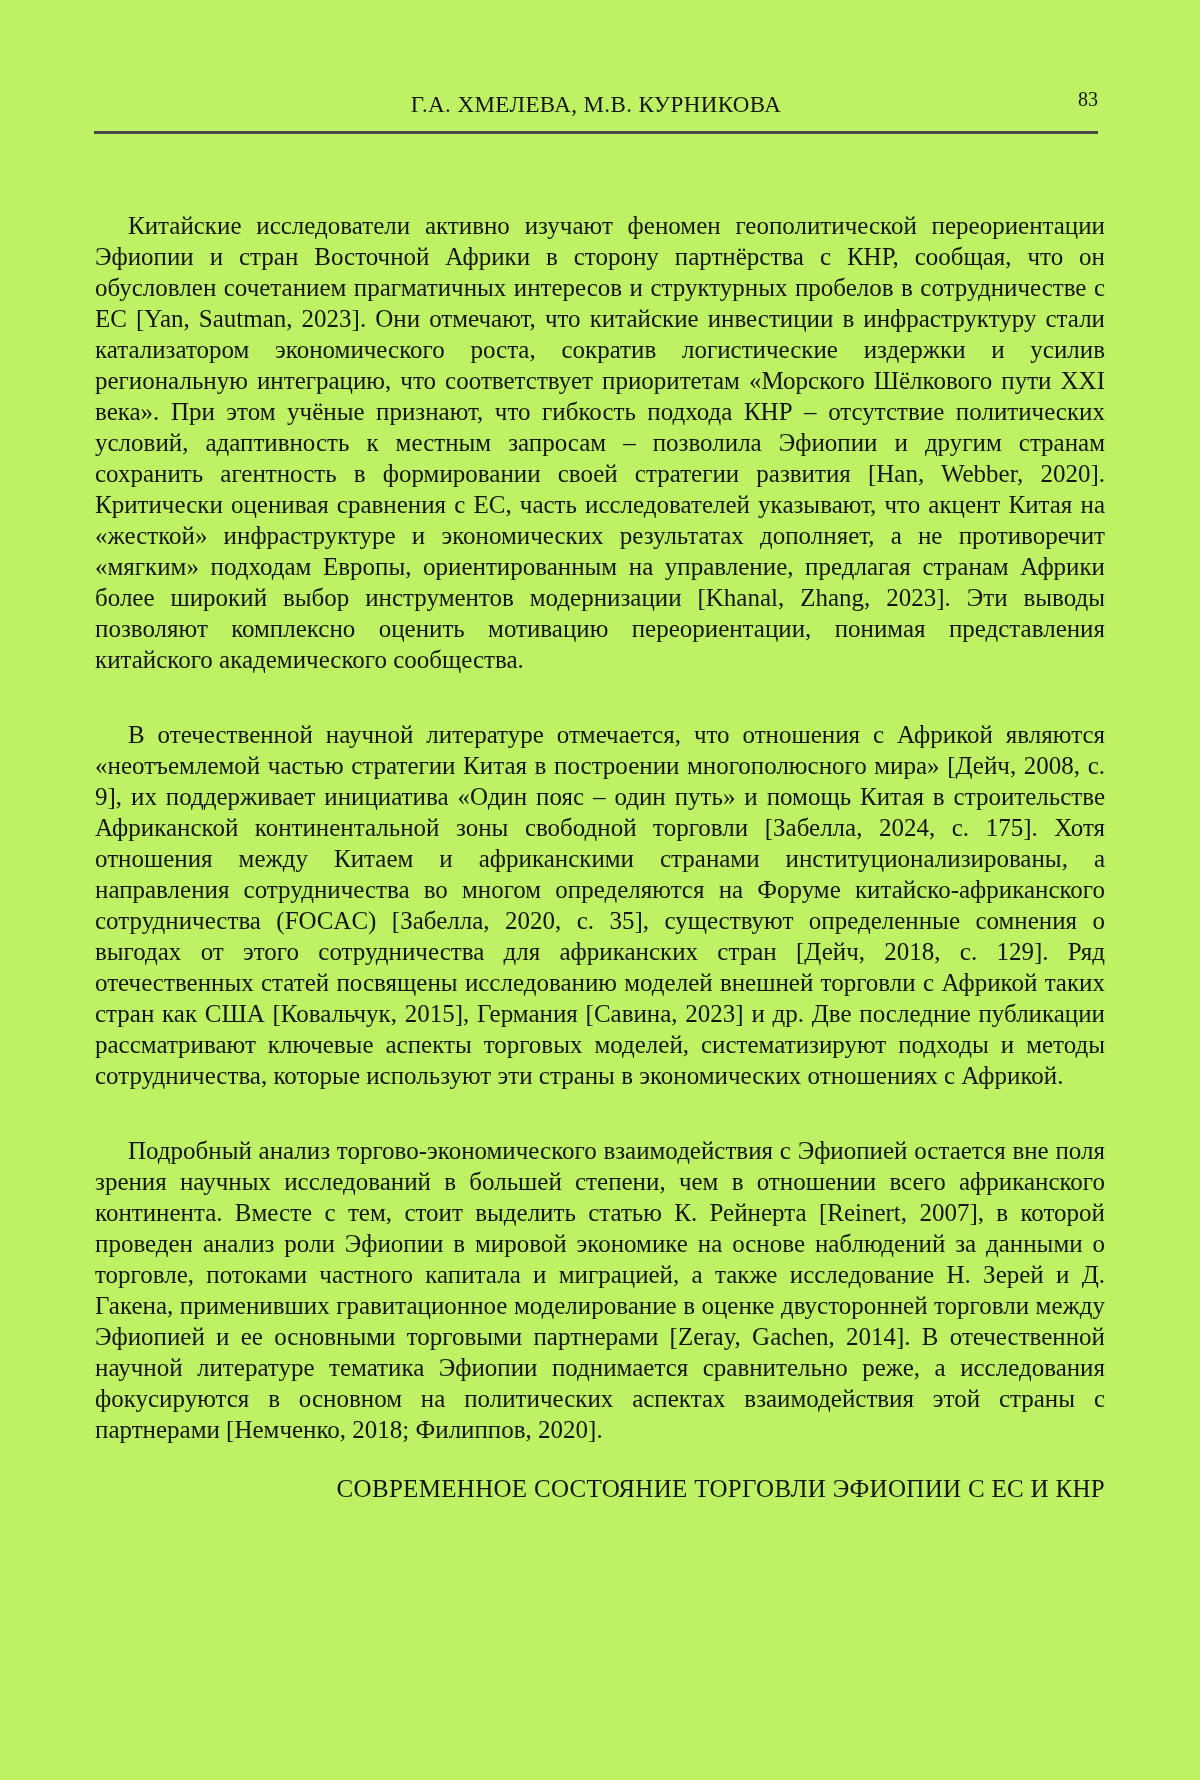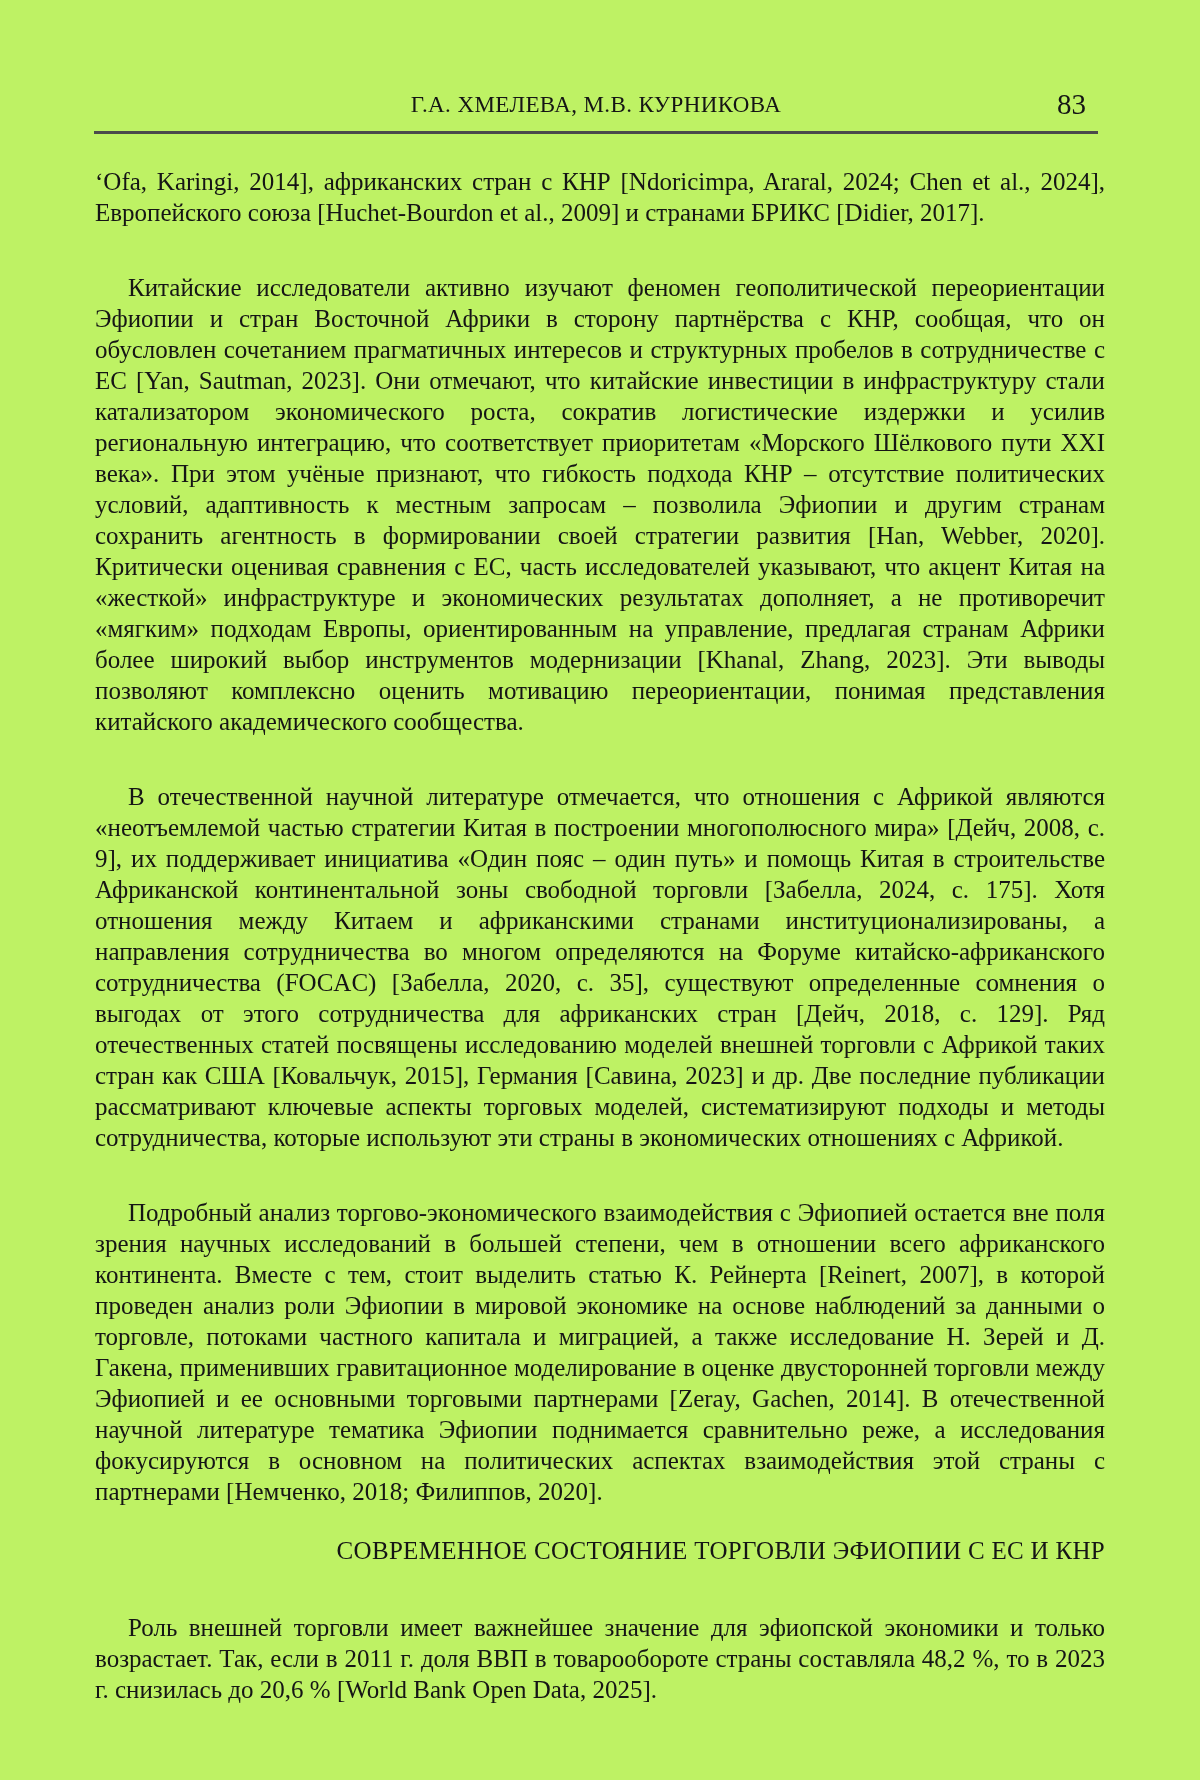--- a/index.html
+++ b/index.html
@@ -25,23 +25,23 @@
   }
   .authors {
     display: block;
     text-align: center;
     font-size: 23px;
     letter-spacing: 0.4px;
     white-space: nowrap;
   }
   .page-number {
     position: absolute;
-    right: 12px;
+    right: 0;
     top: -4px;
-    font-size: 29px;
+    font-size: 20px;
   }
   .head-rule {
     position: absolute;
     top: 131px;
     left: 94px;
     width: 1004px;
     height: 3px;
     background: #4b4b4b;
   }
   .content {
@@ -77,23 +77,21 @@
 <div class="page">
 
   <div class="running-head">
     <span class="authors">Г.А. ХМЕЛЕВА, М.В. КУРНИКОВА</span>
     <span class="page-number">83</span>
   </div>
 
   <div class="head-rule"></div>
 
   <div class="content">
-    <p class="noindent">‘Ofa, Karingi, 2014], африканских стран с КНР [Ndoricimpa, Araral, 2024; Chen et al., 2024], Европейского союза [Huchet-Bourdon et al., 2009] и странами БРИКС [Didier, 2017].</p>
     <p class="indent">Китайские исследователи активно изучают феномен геополитической переориентации Эфиопии и стран Восточной Африки в сторону партнёрства с КНР, сообщая, что он обусловлен сочетанием прагматичных интересов и структурных пробелов в сотрудничестве с ЕС [Yan, Sautman, 2023]. Они отмечают, что китайские инвестиции в инфраструктуру стали катализатором экономического роста, сократив логистические издержки и усилив региональную интеграцию, что соответствует приоритетам «Морского Шёлкового пути XXI века». При этом учёные признают, что гибкость подхода КНР – отсутствие политических условий, адаптивность к местным запросам – позволила Эфиопии и другим странам сохранить агентность в формировании своей стратегии развития [Han, Webber, 2020]. Критически оценивая сравнения с ЕС, часть исследователей указывают, что акцент Китая на «жесткой» инфраструктуре и экономических результатах дополняет, а не противоречит «мягким» подходам Европы, ориентированным на управление, предлагая странам Африки более широкий выбор инструментов модернизации [Khanal, Zhang, 2023]. Эти выводы позволяют комплексно оценить мотивацию переориентации, понимая представления китайского академического сообщества.</p>
     <p class="indent">В отечественной научной литературе отмечается, что отношения с Африкой являются «неотъемлемой частью стратегии Китая в построении многополюсного мира» [Дейч, 2008, с. 9], их поддерживает инициатива «Один пояс – один путь» и помощь Китая в строительстве Африканской континентальной зоны свободной торговли [Забелла, 2024, с. 175]. Хотя отношения между Китаем и африканскими странами институционализированы, а направления сотрудничества во многом определяются на Форуме китайско-африканского сотрудничества (FOCAC) [Забелла, 2020, с. 35], существуют определенные сомнения о выгодах от этого сотрудничества для африканских стран [Дейч, 2018, с. 129]. Ряд отечественных статей посвящены исследованию моделей внешней торговли с Африкой таких стран как США [Ковальчук, 2015], Германия [Савина, 2023] и др. Две последние публикации рассматривают ключевые аспекты торговых моделей, систематизируют подходы и методы сотрудничества, которые используют эти страны в экономических отношениях с Африкой.</p>
     <p class="indent">Подробный анализ торгово-экономического взаимодействия с Эфиопией остается вне поля зрения научных исследований в большей степени, чем в отношении всего африканского континента. Вместе с тем, стоит выделить статью К. Рейнерта [Reinert, 2007], в которой проведен анализ роли Эфиопии в мировой экономике на основе наблюдений за данными о торговле, потоками частного капитала и миграцией, а также исследование Н. Зерей и Д. Гакена, применивших гравитационное моделирование в оценке двусторонней торговли между Эфиопией и ее основными торговыми партнерами [Zeray, Gachen, 2014]. В отечественной научной литературе тематика Эфиопии поднимается сравнительно реже, а исследования фокусируются в основном на политических аспектах взаимодействия этой страны с партнерами [Немченко, 2018; Филиппов, 2020].</p>
 
     <h2 class="section-heading">СОВРЕМЕННОЕ СОСТОЯНИЕ ТОРГОВЛИ ЭФИОПИИ С ЕС И КНР</h2>
 
-    <p class="indent">Роль внешней торговли имеет важнейшее значение для эфиопской экономики и только возрастает. Так, если в 2011 г. доля ВВП в товарообороте страны составляла 48,2 %, то в 2023 г. снизилась до 20,6 % [World Bank Open Data, 2025].</p>
   </div>
 
 </div>
 
 </body></html>

